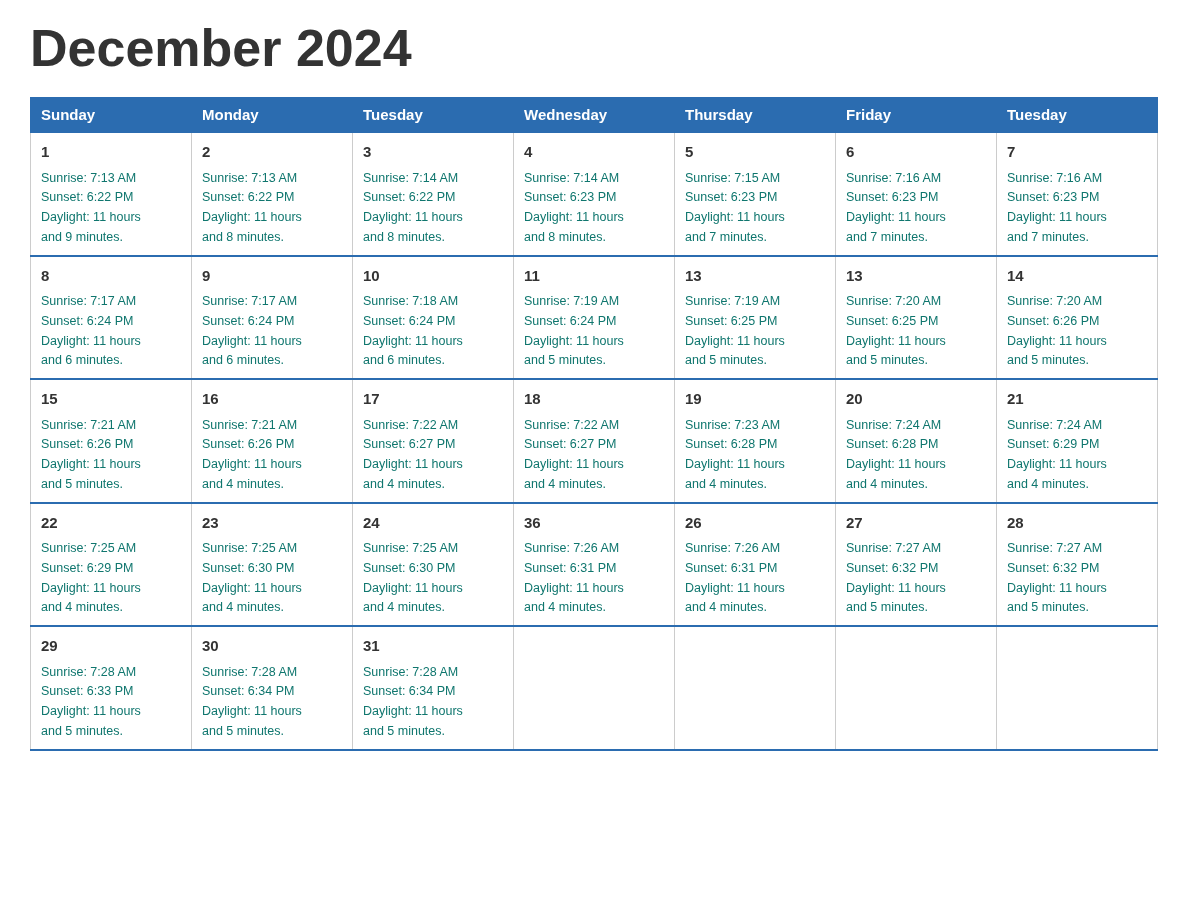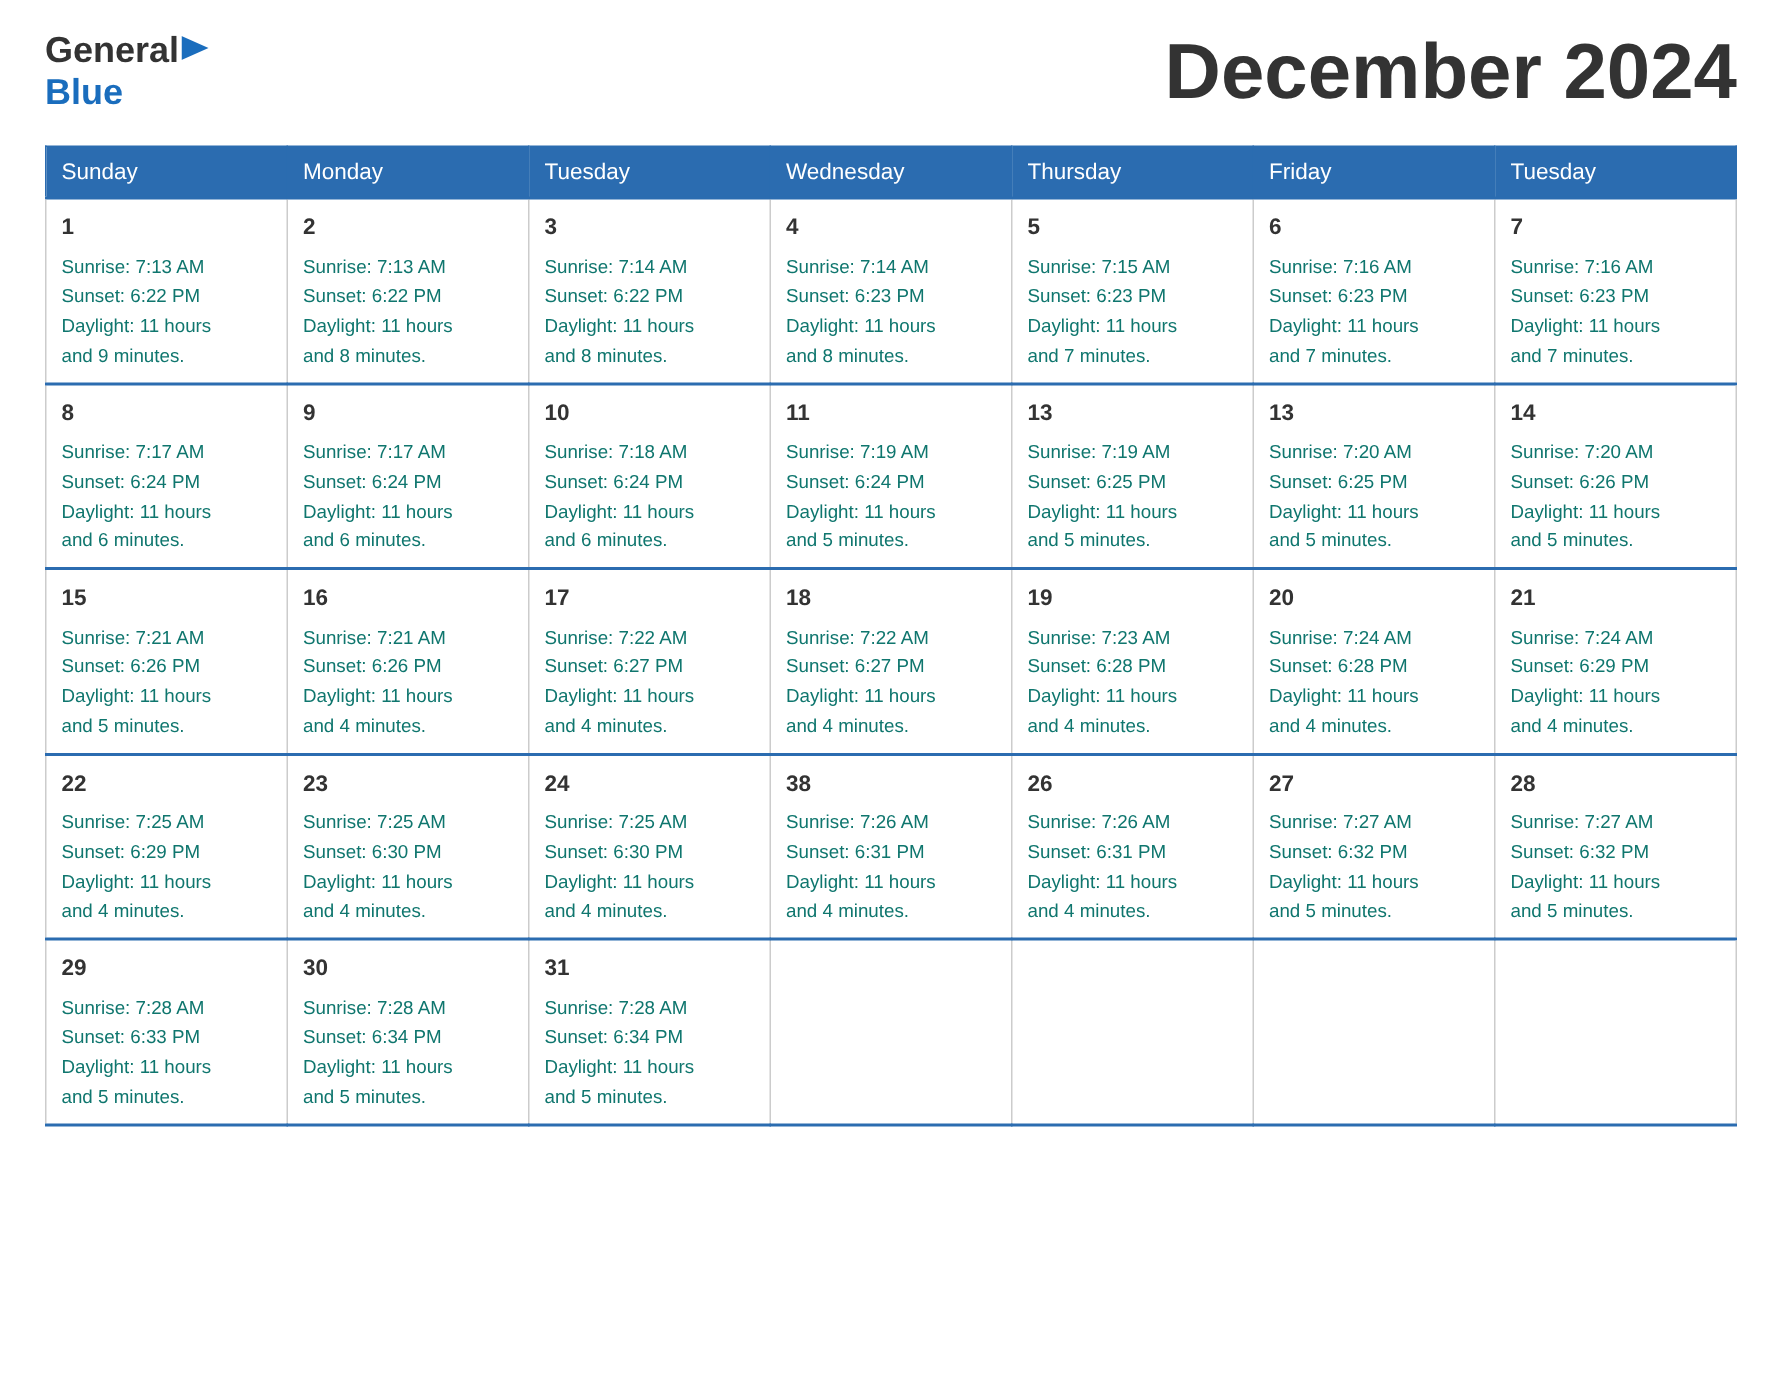--- a/index.html
+++ b/index.html
@@ -36,21 +36,21 @@
     }
     .calendar {
       width: 100%;
       border-collapse: collapse;
       border: 1px solid #aaa;
     }
     .calendar th {
       background-color: #2b6cb0;
       color: #fff;
       font-size: 15px;
-      font-weight: normal;
+      font-weight: bold;
       padding: 8px 10px;
       text-align: left;
       border: 1px solid #2b6cb0;
     }
     .calendar td {
       vertical-align: top;
       padding: 8px 10px;
       border: 1px solid #ccc;
       width: calc(100% / 7);
       min-height: 100px;
@@ -91,31 +91,20 @@
     .logo-blue-text {
       font-size: 24px;
       font-weight: bold;
       color: #1a6dbd;
     }
   </style>
 </head>
 <body>
 
 <div class="header">
-  <div class="logo">
-    <div class="logo-wrapper">
-      <span class="logo-general">General</span>
-      <svg width="20" height="20" viewBox="0 0 20 20">
-        <polygon points="0,0 18,8 0,16" fill="#1a6dbd"></polygon>
-      </svg>
-    </div>
-    <div class="logo-blue-row">
-      <span class="logo-blue-text">Blue</span>
-    </div>
-  </div>
   <div class="title-block">
     <div class="month-title">December 2024</div>
   </div>
 </div>
 
 <table class="calendar">
   <thead>
     <tr>
     <th>Sunday</th>
         <th>Monday</th>
@@ -224,21 +213,21 @@
       </td>
         <td>
         <span class="day-number">23</span>
         <span class="day-info">Sunrise: 7:25 AM<br>Sunset: 6:30 PM<br>Daylight: 11 hours<br>and 4 minutes.</span>
       </td>
         <td>
         <span class="day-number">24</span>
         <span class="day-info">Sunrise: 7:25 AM<br>Sunset: 6:30 PM<br>Daylight: 11 hours<br>and 4 minutes.</span>
       </td>
         <td>
-        <span class="day-number">38</span>
+        <span class="day-number">36</span>
         <span class="day-info">Sunrise: 7:26 AM<br>Sunset: 6:31 PM<br>Daylight: 11 hours<br>and 4 minutes.</span>
       </td>
         <td>
         <span class="day-number">26</span>
         <span class="day-info">Sunrise: 7:26 AM<br>Sunset: 6:31 PM<br>Daylight: 11 hours<br>and 4 minutes.</span>
       </td>
         <td>
         <span class="day-number">27</span>
         <span class="day-info">Sunrise: 7:27 AM<br>Sunset: 6:32 PM<br>Daylight: 11 hours<br>and 5 minutes.</span>
       </td>

